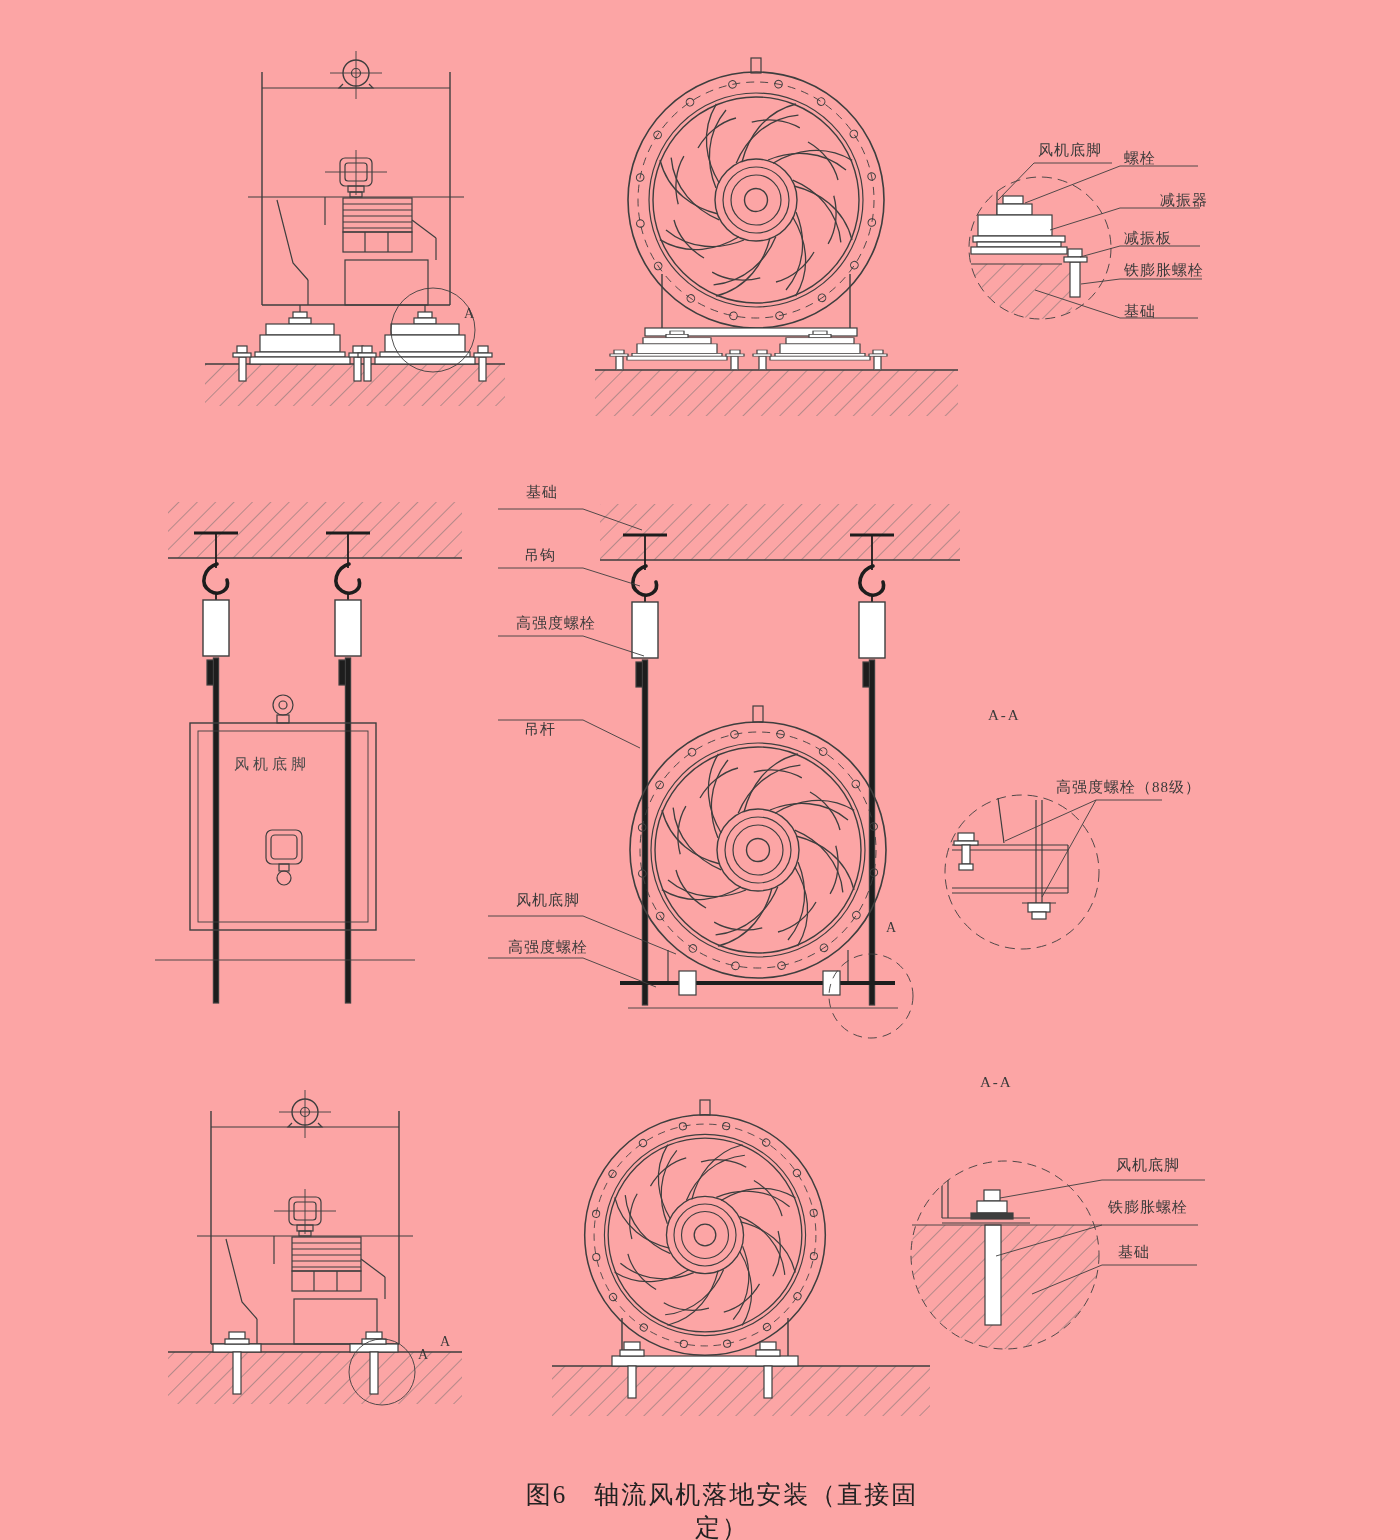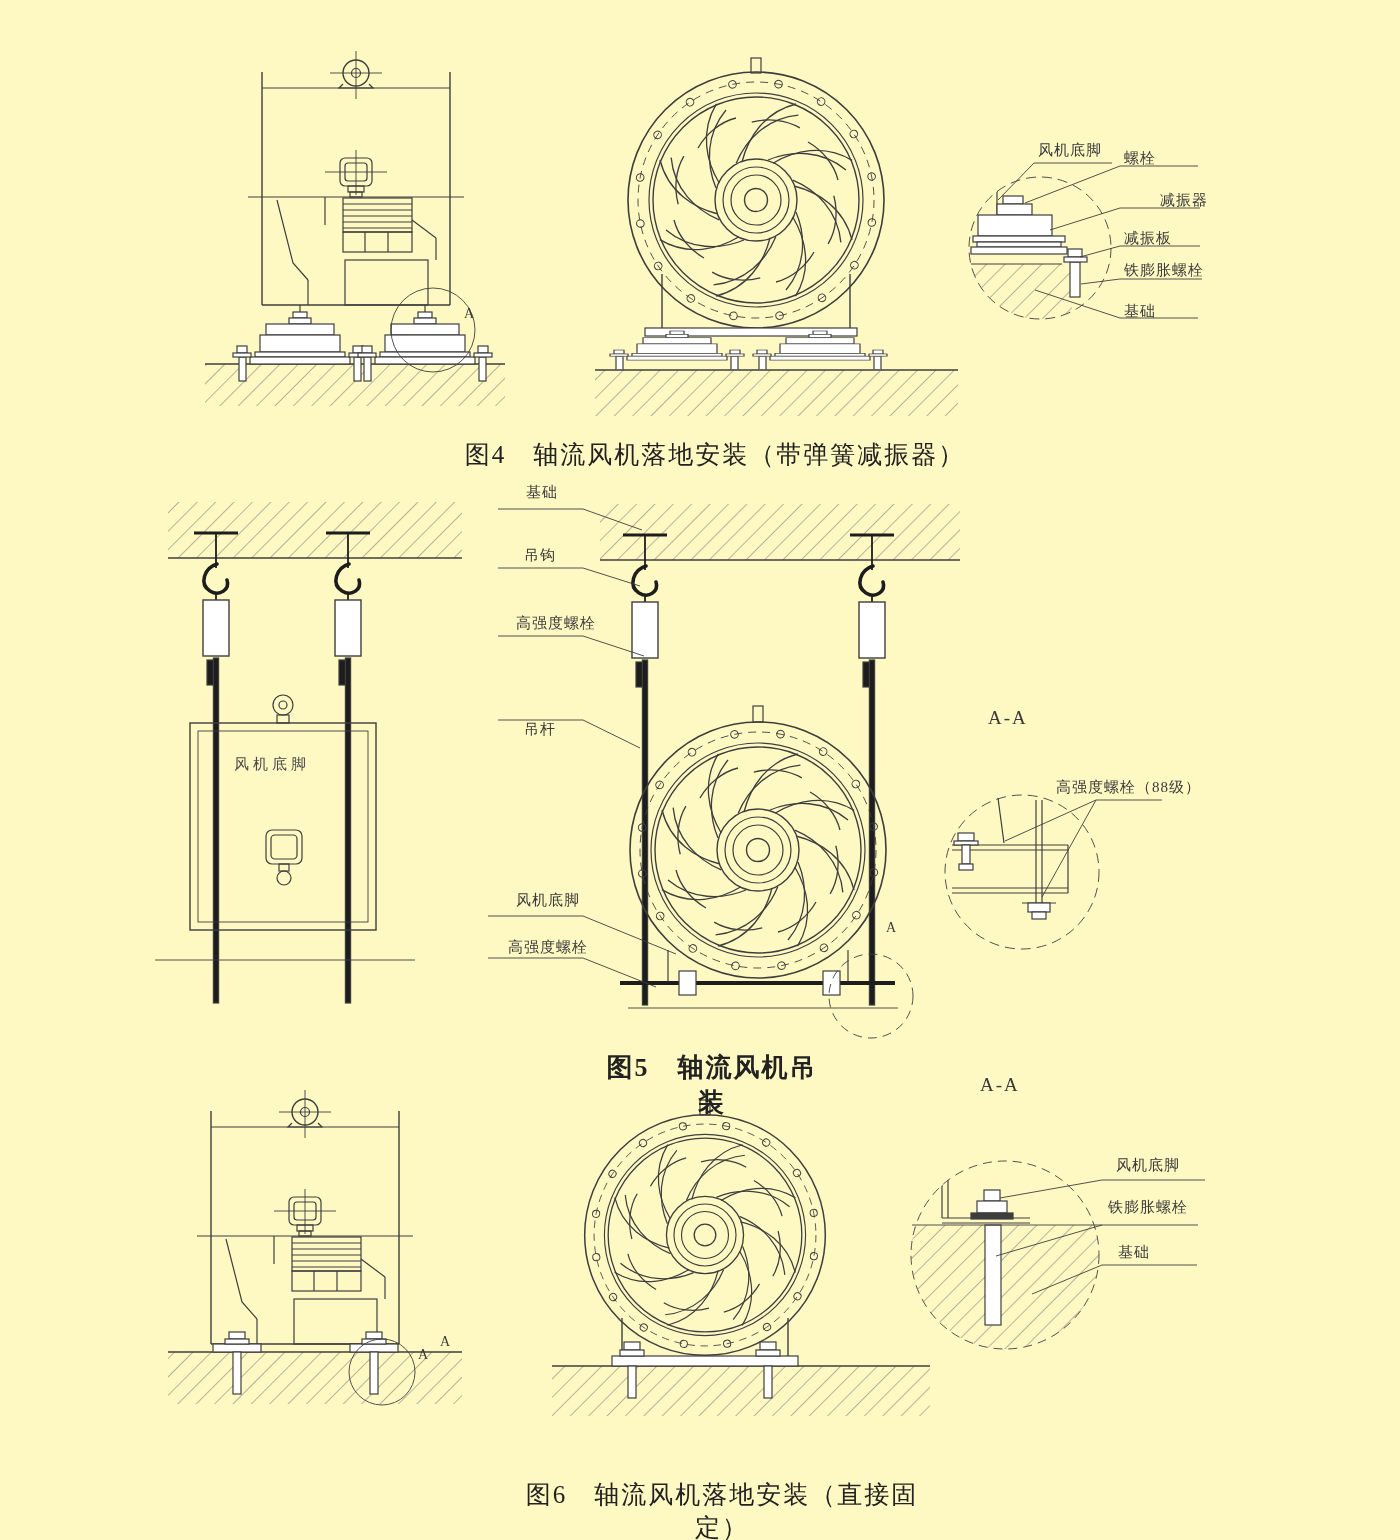--- a/index.html
+++ b/index.html
@@ -1,24 +1,24 @@
 <!DOCTYPE html>
 <html><head>
 <meta charset="utf-8">
 <style>
   html,body{margin:0;padding:0;background:#fff;}
-  #page{position:relative;width:1400px;height:1540px;background:#fef9c3;overflow:hidden;
+  #page{position:relative;width:1400px;height:1540px;background:#fca5a5;overflow:hidden;
         font-family:"Liberation Serif","DejaVu Serif",serif;color:#2e2e2e;}
   #art{position:absolute;left:0;top:0;}
   .lbl{position:absolute;font-size:15px;line-height:1.2;white-space:nowrap;color:#3a3a3a;letter-spacing:1px;}
   .marker{position:absolute;font-size:14px;color:#3a3a3a;}
   .caption{position:absolute;text-align:center;font-size:25px;letter-spacing:2px;color:#222;}
   .caption.bold{font-weight:bold;font-size:26px;}
   .airflow{position:absolute;font-size:15px;letter-spacing:4px;color:#4a4a4a;}
-  .section-title{position:absolute;font-size:19px;letter-spacing:2px;color:#3a3a3a;}
+  .section-title{position:absolute;font-size:15px;letter-spacing:2px;color:#3a3a3a;}
 </style>
 </head>
 <body>
 
 <div id="page">
 
 <svg id="art" width="1400" height="1540" viewBox="0 0 1400 1540">
   <defs>
     <pattern id="hatch" width="13" height="13" patternUnits="userSpaceOnUse" patternTransform="rotate(45)">
       <line x1="0" y1="0" x2="0" y2="13" stroke="#6e6e6e" stroke-width="1"></line>
@@ -384,33 +384,31 @@
   </g>
 </svg>
 
   <div class="lbl" style="left:1038px;top:141px">风机底脚</div>
   <div class="lbl" style="left:1124px;top:149px">螺栓</div>
   <div class="lbl" style="left:1160px;top:191px">减振器</div>
   <div class="lbl" style="left:1124px;top:229px">减振板</div>
   <div class="lbl" style="left:1124px;top:261px">铁膨胀螺栓</div>
   <div class="lbl" style="left:1124px;top:302px">基础</div>
   <div class="marker" style="left:464px;top:306px">A</div>
-  <div class="caption" style="left:455px;top:438px;width:520px">图4　轴流风机落地安装（带弹簧减振器）</div>
 
   <div class="lbl" style="left:526px;top:483px">基础</div>
   <div class="lbl" style="left:524px;top:546px">吊钩</div>
   <div class="lbl" style="left:516px;top:614px">高强度螺栓</div>
   <div class="lbl" style="left:524px;top:720px">吊杆</div>
   <div class="lbl" style="left:516px;top:891px">风机底脚</div>
   <div class="lbl" style="left:508px;top:938px">高强度螺栓</div>
   <div class="airflow" style="left:234px;top:755px">风机底脚</div>
   <div class="section-title" style="left:988px;top:707px">A-A</div>
   <div class="lbl" style="left:1056px;top:778px">高强度螺栓（88级）</div>
   <div class="marker" style="left:886px;top:920px">A</div>
-  <div class="caption bold" style="left:597px;top:1050px;width:230px">图5　轴流风机吊装</div>
 
   <div class="section-title" style="left:980px;top:1074px">A-A</div>
   <div class="marker" style="left:418px;top:1347px">A</div>
   <div class="marker" style="left:440px;top:1334px">A</div>
   <div class="lbl" style="left:1116px;top:1156px">风机底脚</div>
   <div class="lbl" style="left:1108px;top:1198px">铁膨胀螺栓</div>
   <div class="lbl" style="left:1118px;top:1243px">基础</div>
   <div class="caption" style="left:512px;top:1478px;width:420px">图6　轴流风机落地安装（直接固定）</div>
 
 </div>

